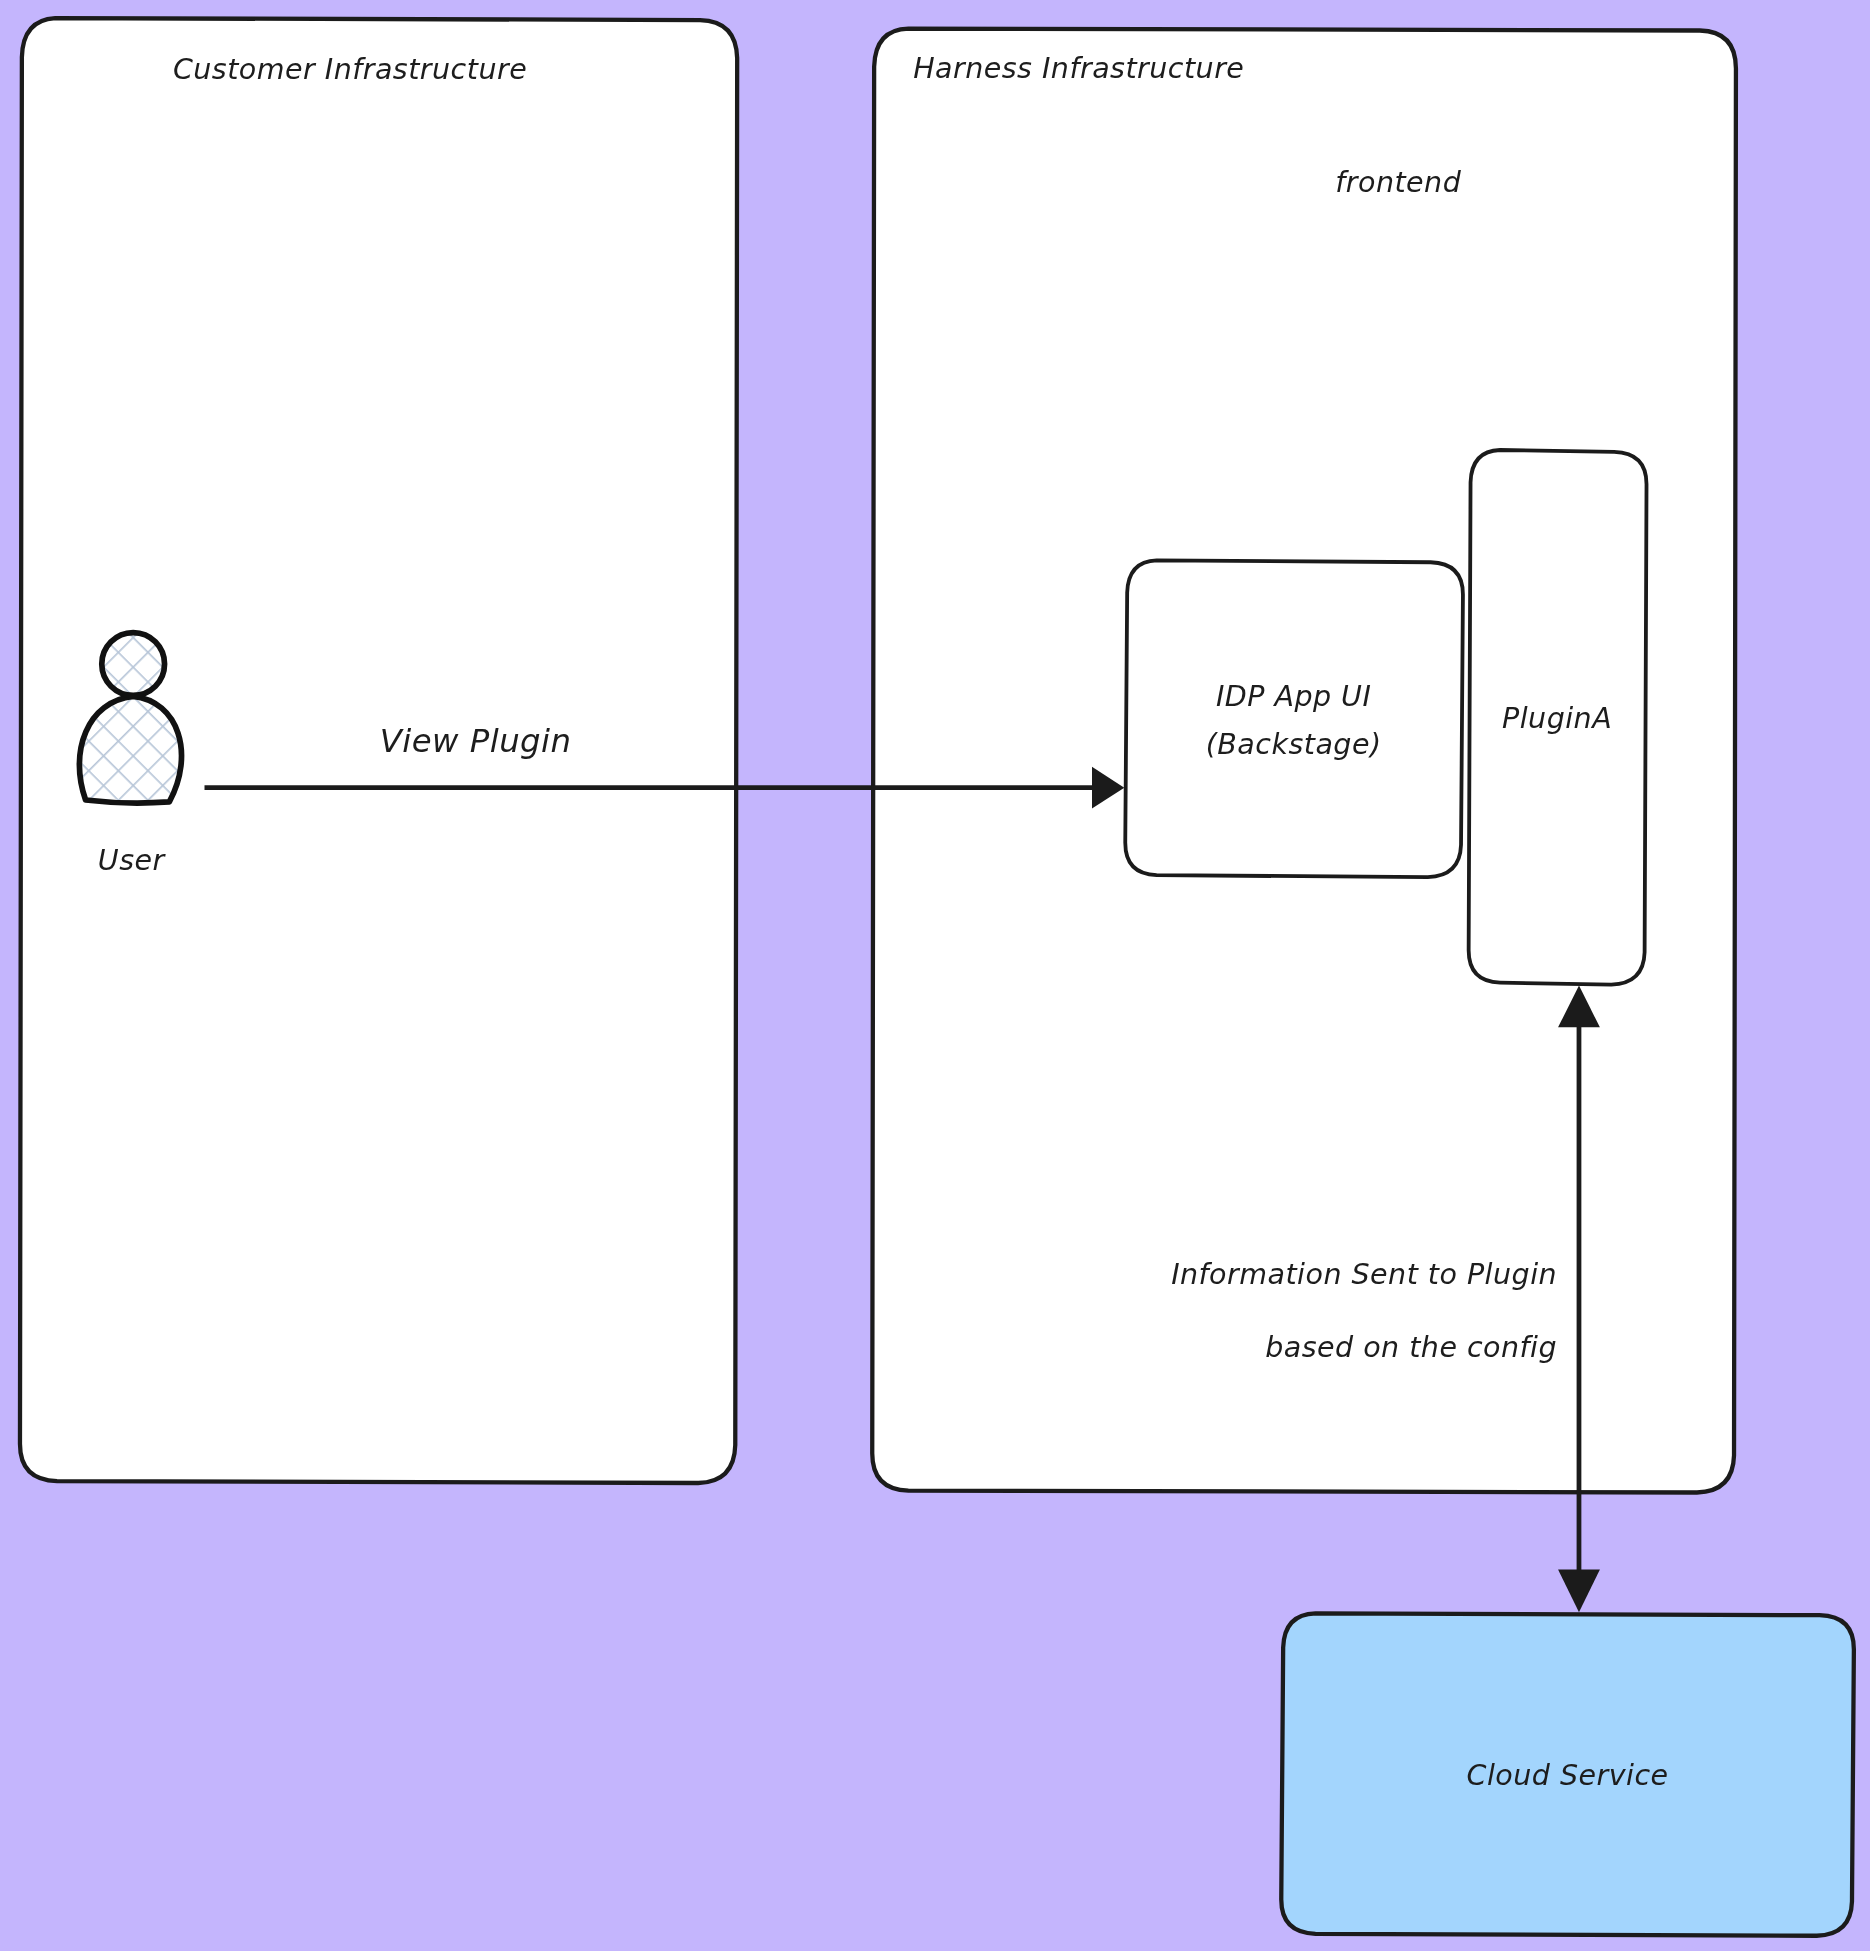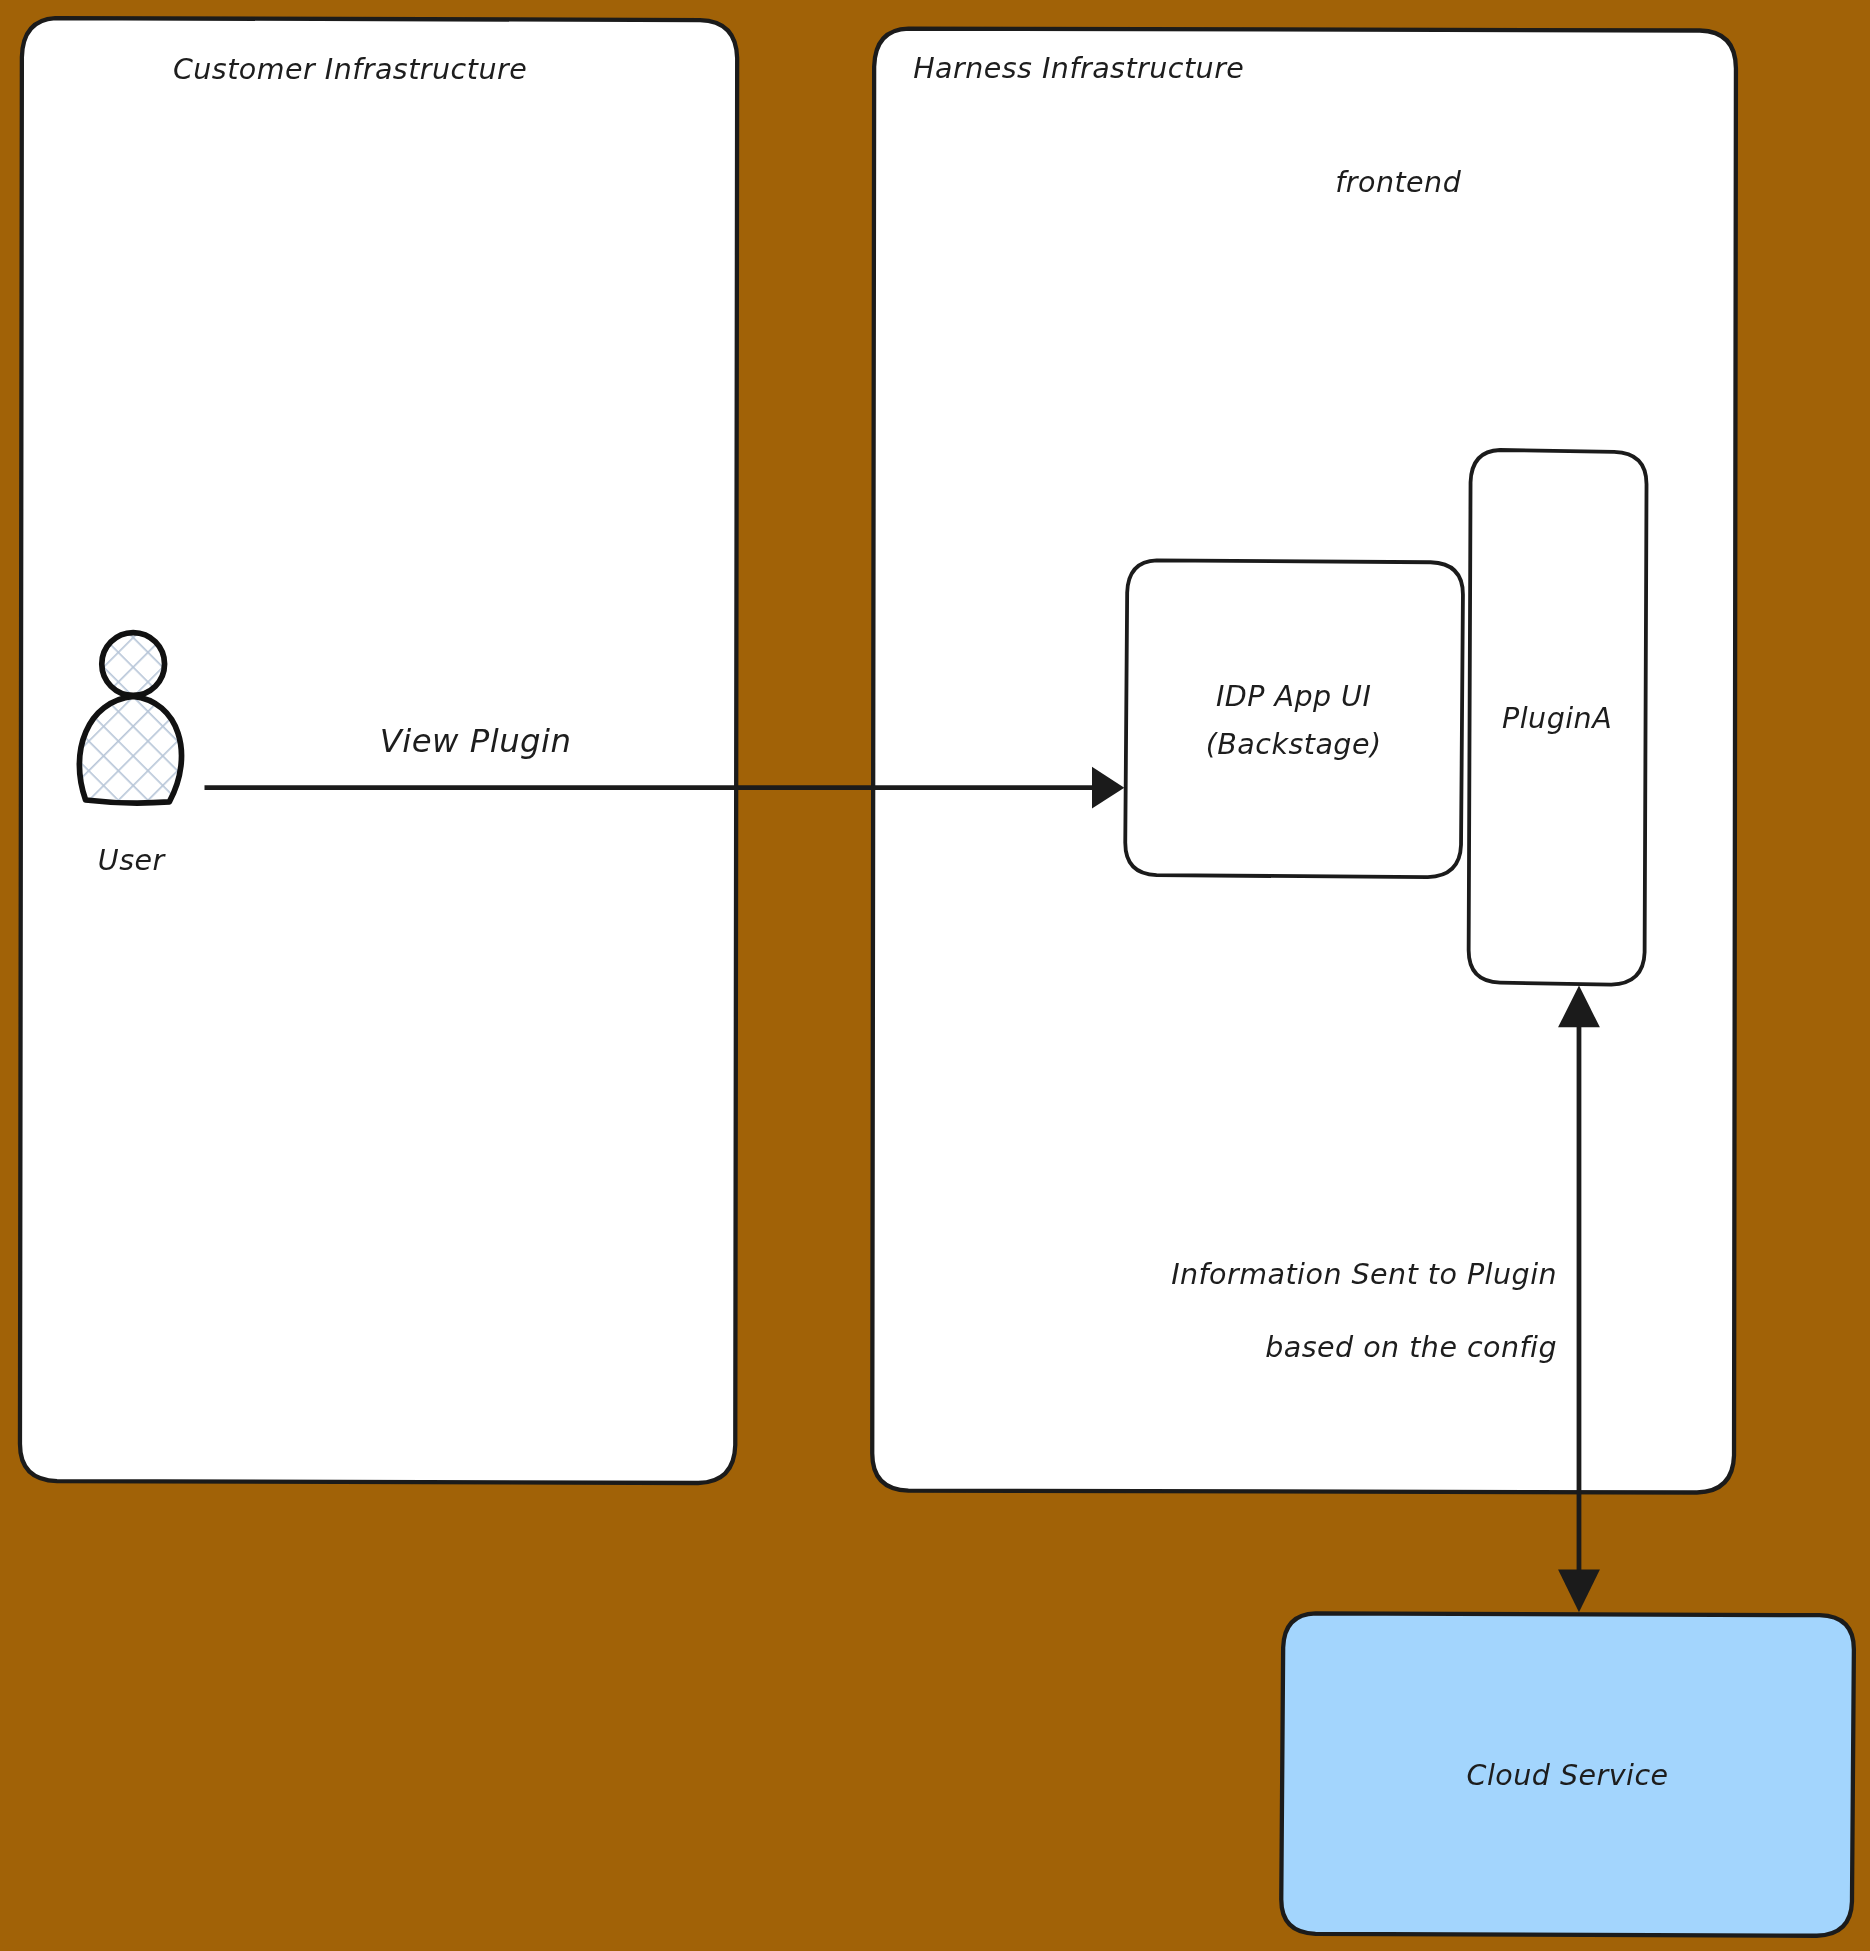--- a/index.html
+++ b/index.html
@@ -8,21 +8,21 @@
     padding: 0;
     background: #ffffff;
   }
   body {
     font-family: "DejaVu Sans", sans-serif;
   }
   #diagram-root {
     position: relative;
     width: 1871px;
     height: 1952px;
-    background: #a16207;
+    background: #c4b5fd;
     overflow: hidden;
   }
   svg.diagram-canvas {
     position: absolute;
     top: 0;
     left: 0;
     width: 1871px;
     height: 1952px;
   }
   .hand-text {

